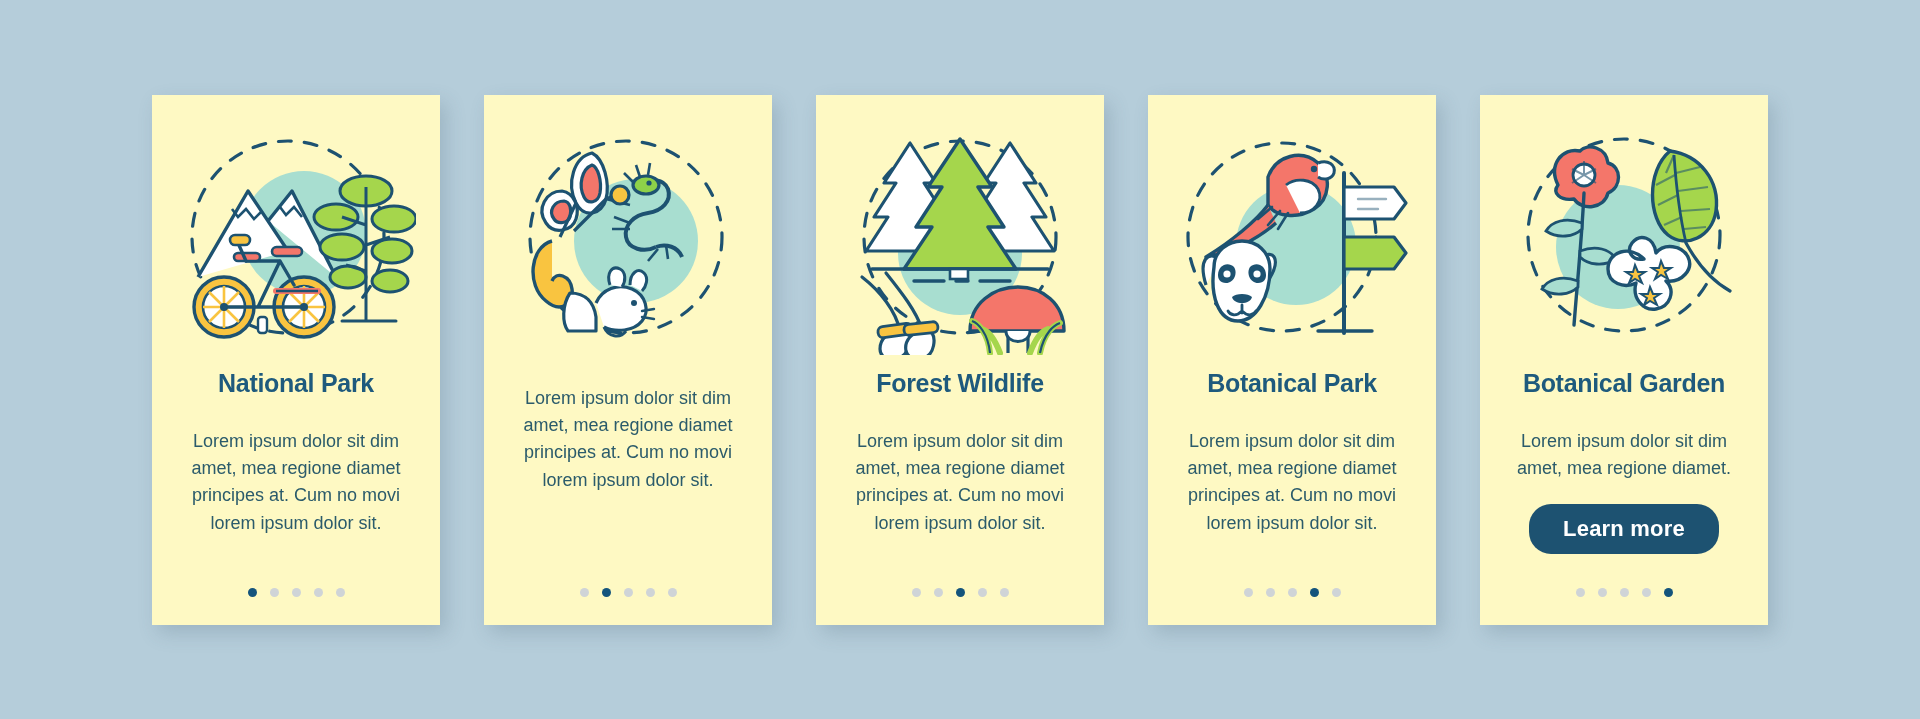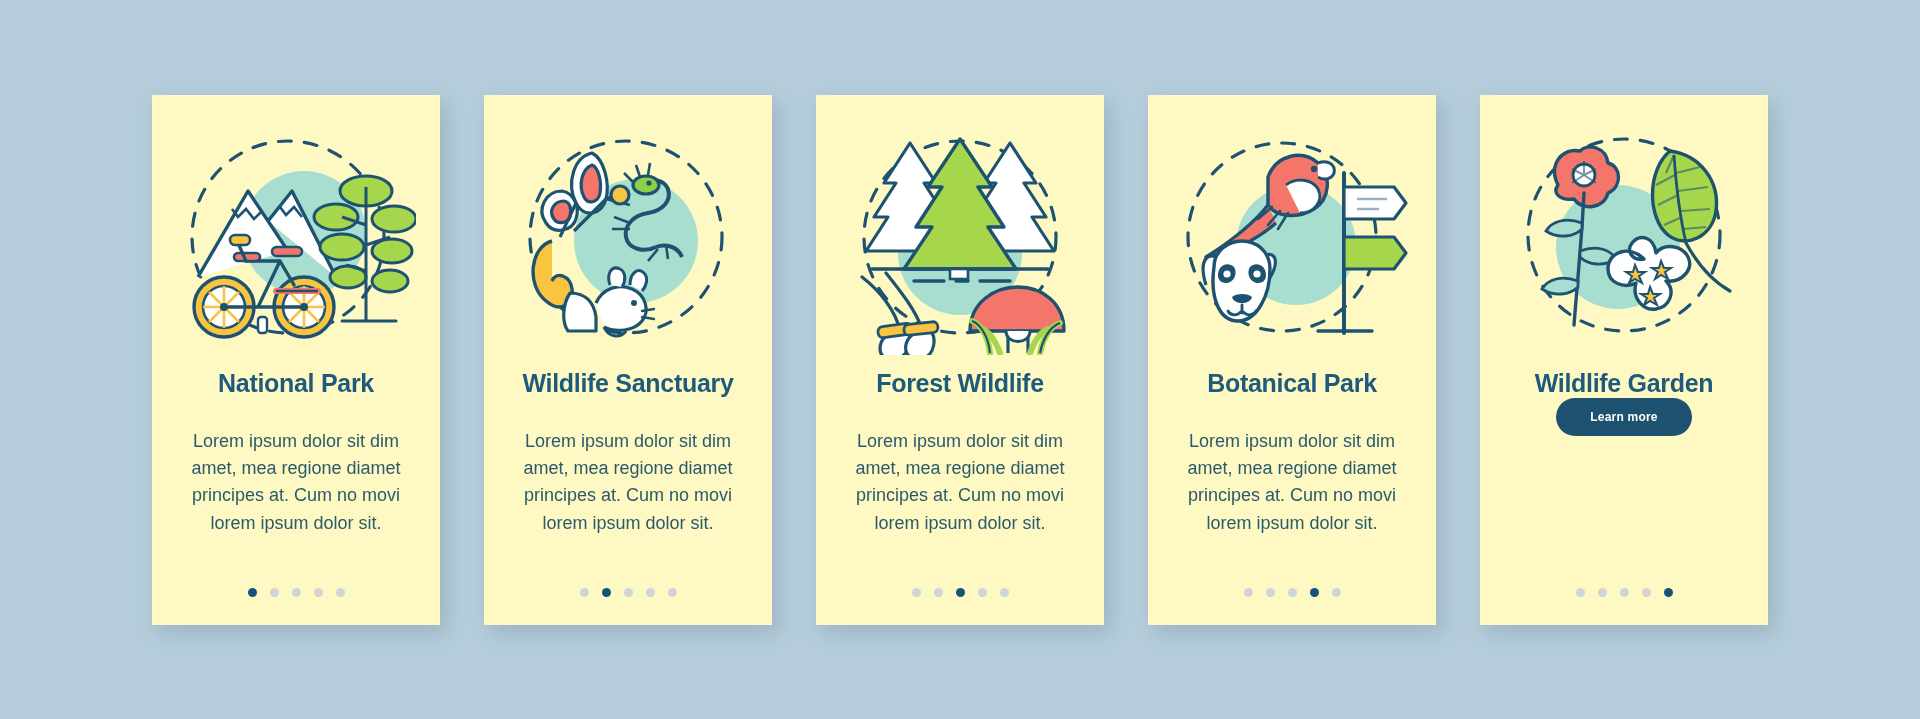--- a/index.html
+++ b/index.html
@@ -47,23 +47,24 @@
   }
   .body{
     font-size:18px;
     line-height:1.52;
     color:#2b5b6b;
     text-align:center;
     margin-top:30px;
     width:232px;
   }
   .btn{
+    margin-top:22px;
     background:#1d5271;
     color:#ffffff;
-    font-size:12px;
+    font-size:22px;
     font-weight:bold;
     border:none;
     border-radius:22px;
     padding:12px 34px;
     cursor:pointer;
     letter-spacing:0.2px;
   }
   .dots{
     position:absolute;
     bottom:28px;
@@ -153,21 +154,20 @@
         <path d="M44 116 C22 122 18 160 38 176 C52 188 66 180 64 164 C62 150 48 146 44 156" fill="#f9c440" stroke="#1d5271" stroke-width="3.4" stroke-linejoin="round"></path>
         <path d="M62 168 C78 168 86 178 88 192 L88 206 L60 206 C54 198 54 180 62 168Z" fill="#fff" stroke="#1d5271" stroke-width="3.2" stroke-linejoin="round"></path>
         <path d="M88 178 C94 164 110 158 124 164 C138 170 142 186 134 196 C126 206 108 208 96 202" fill="#fff" stroke="#1d5271" stroke-width="3.2" stroke-linejoin="round"></path>
         <path d="M102 160 C98 148 104 140 112 144 C118 147 118 156 114 162" fill="#fff" stroke="#1d5271" stroke-width="3"></path>
         <path d="M122 160 C122 148 130 142 136 148 C141 153 138 162 134 166" fill="#fff" stroke="#1d5271" stroke-width="3"></path>
         <circle cx="126" cy="178" r="3" fill="#1d5271"></circle>
         <path d="M134 186 L146 184 M134 192 L146 194" stroke="#1d5271" stroke-width="2.4" stroke-linecap="round"></path>
         <path d="M96 202 C100 212 112 214 118 206" fill="none" stroke="#1d5271" stroke-width="3"></path>
       </g>
     </svg>
-    <div class="title">Wildlife Sanctuary</div>
     <div class="body">Lorem ipsum dolor sit dim amet, mea regione diamet principes at. Cum no movi lorem ipsum dolor sit.</div>
     <div class="dots">
       <span class="dot"></span>
       <span class="dot on"></span>
       <span class="dot"></span>
       <span class="dot"></span>
       <span class="dot"></span>
     </div>
   </div>
 
@@ -271,21 +271,22 @@
         <path d="M170 30 L162 48 M171 50 L152 60 M174 70 L154 80 M178 92 L160 100" stroke="#1d5271" stroke-width="2.2" opacity="0.55"></path>
         <path d="M182 118 C194 140 208 156 226 166" fill="none" stroke="#1d5271" stroke-width="3.2" stroke-linecap="round"></path>
       </g>
       <g>
         <path d="M140 134 C126 120 104 126 104 144 C104 158 120 164 132 158 C128 172 138 186 152 184 C166 182 172 166 162 156 C178 158 190 144 184 132 C178 120 160 118 152 128 C150 112 136 108 128 118 C122 126 128 136 140 134Z" fill="#fff" stroke="#1d5271" stroke-width="3.4" stroke-linejoin="round"></path>
         <path d="M131 140 L134 147 L141 147 L135 151 L138 158 L131 154 L125 158 L128 151 L122 147 L129 147 Z" fill="#f9c440" stroke="#1d5271" stroke-width="2"></path>
         <path d="M157 136 L160 143 L167 143 L161 147 L164 154 L157 150 L151 154 L154 147 L148 143 L155 143 Z" fill="#f9c440" stroke="#1d5271" stroke-width="2"></path>
         <path d="M146 162 L149 169 L156 169 L150 173 L153 180 L146 176 L140 180 L143 173 L137 169 L144 169 Z" fill="#f9c440" stroke="#1d5271" stroke-width="2"></path>
       </g>
     </svg>
-    <div class="title">Wildlife Garden</div>
+    <div class="title">Botanical Garden</div>
+    <div class="body">Lorem ipsum dolor sit dim amet, mea regione diamet.</div>
     <button class="btn">Learn more</button>
     <div class="dots">
       <span class="dot"></span>
       <span class="dot"></span>
       <span class="dot"></span>
       <span class="dot"></span>
       <span class="dot on"></span>
     </div>
   </div>
 

